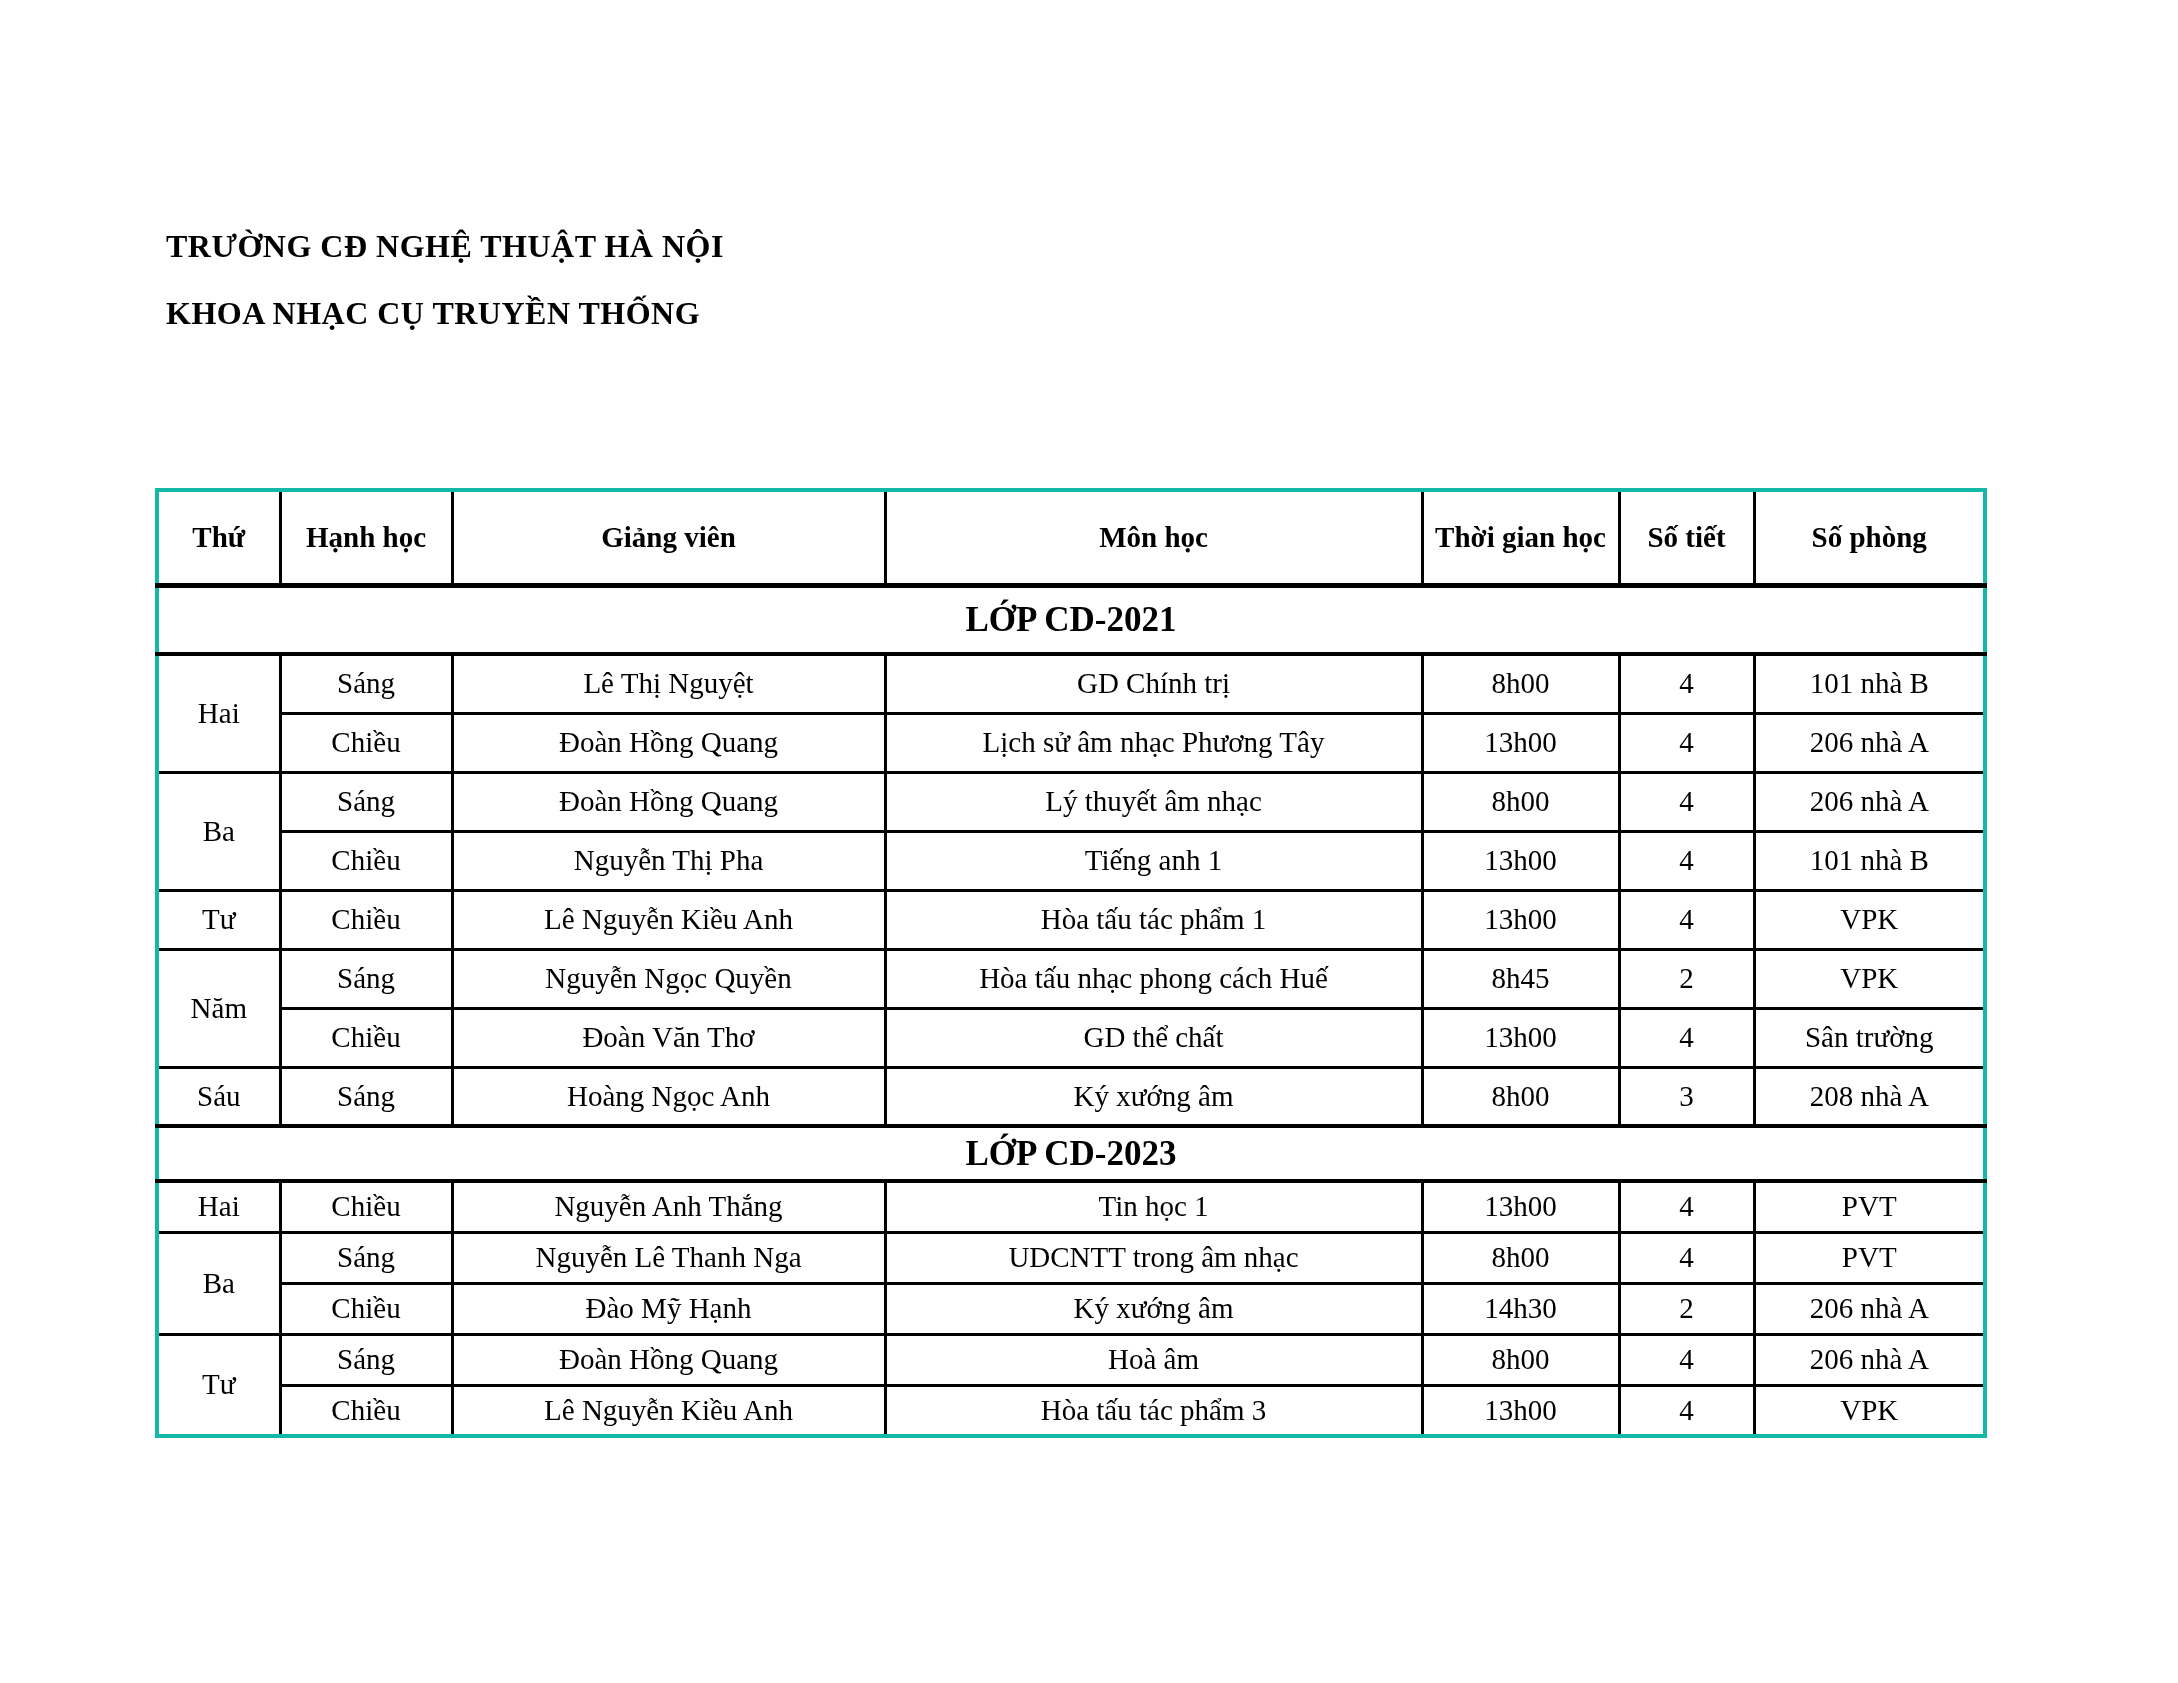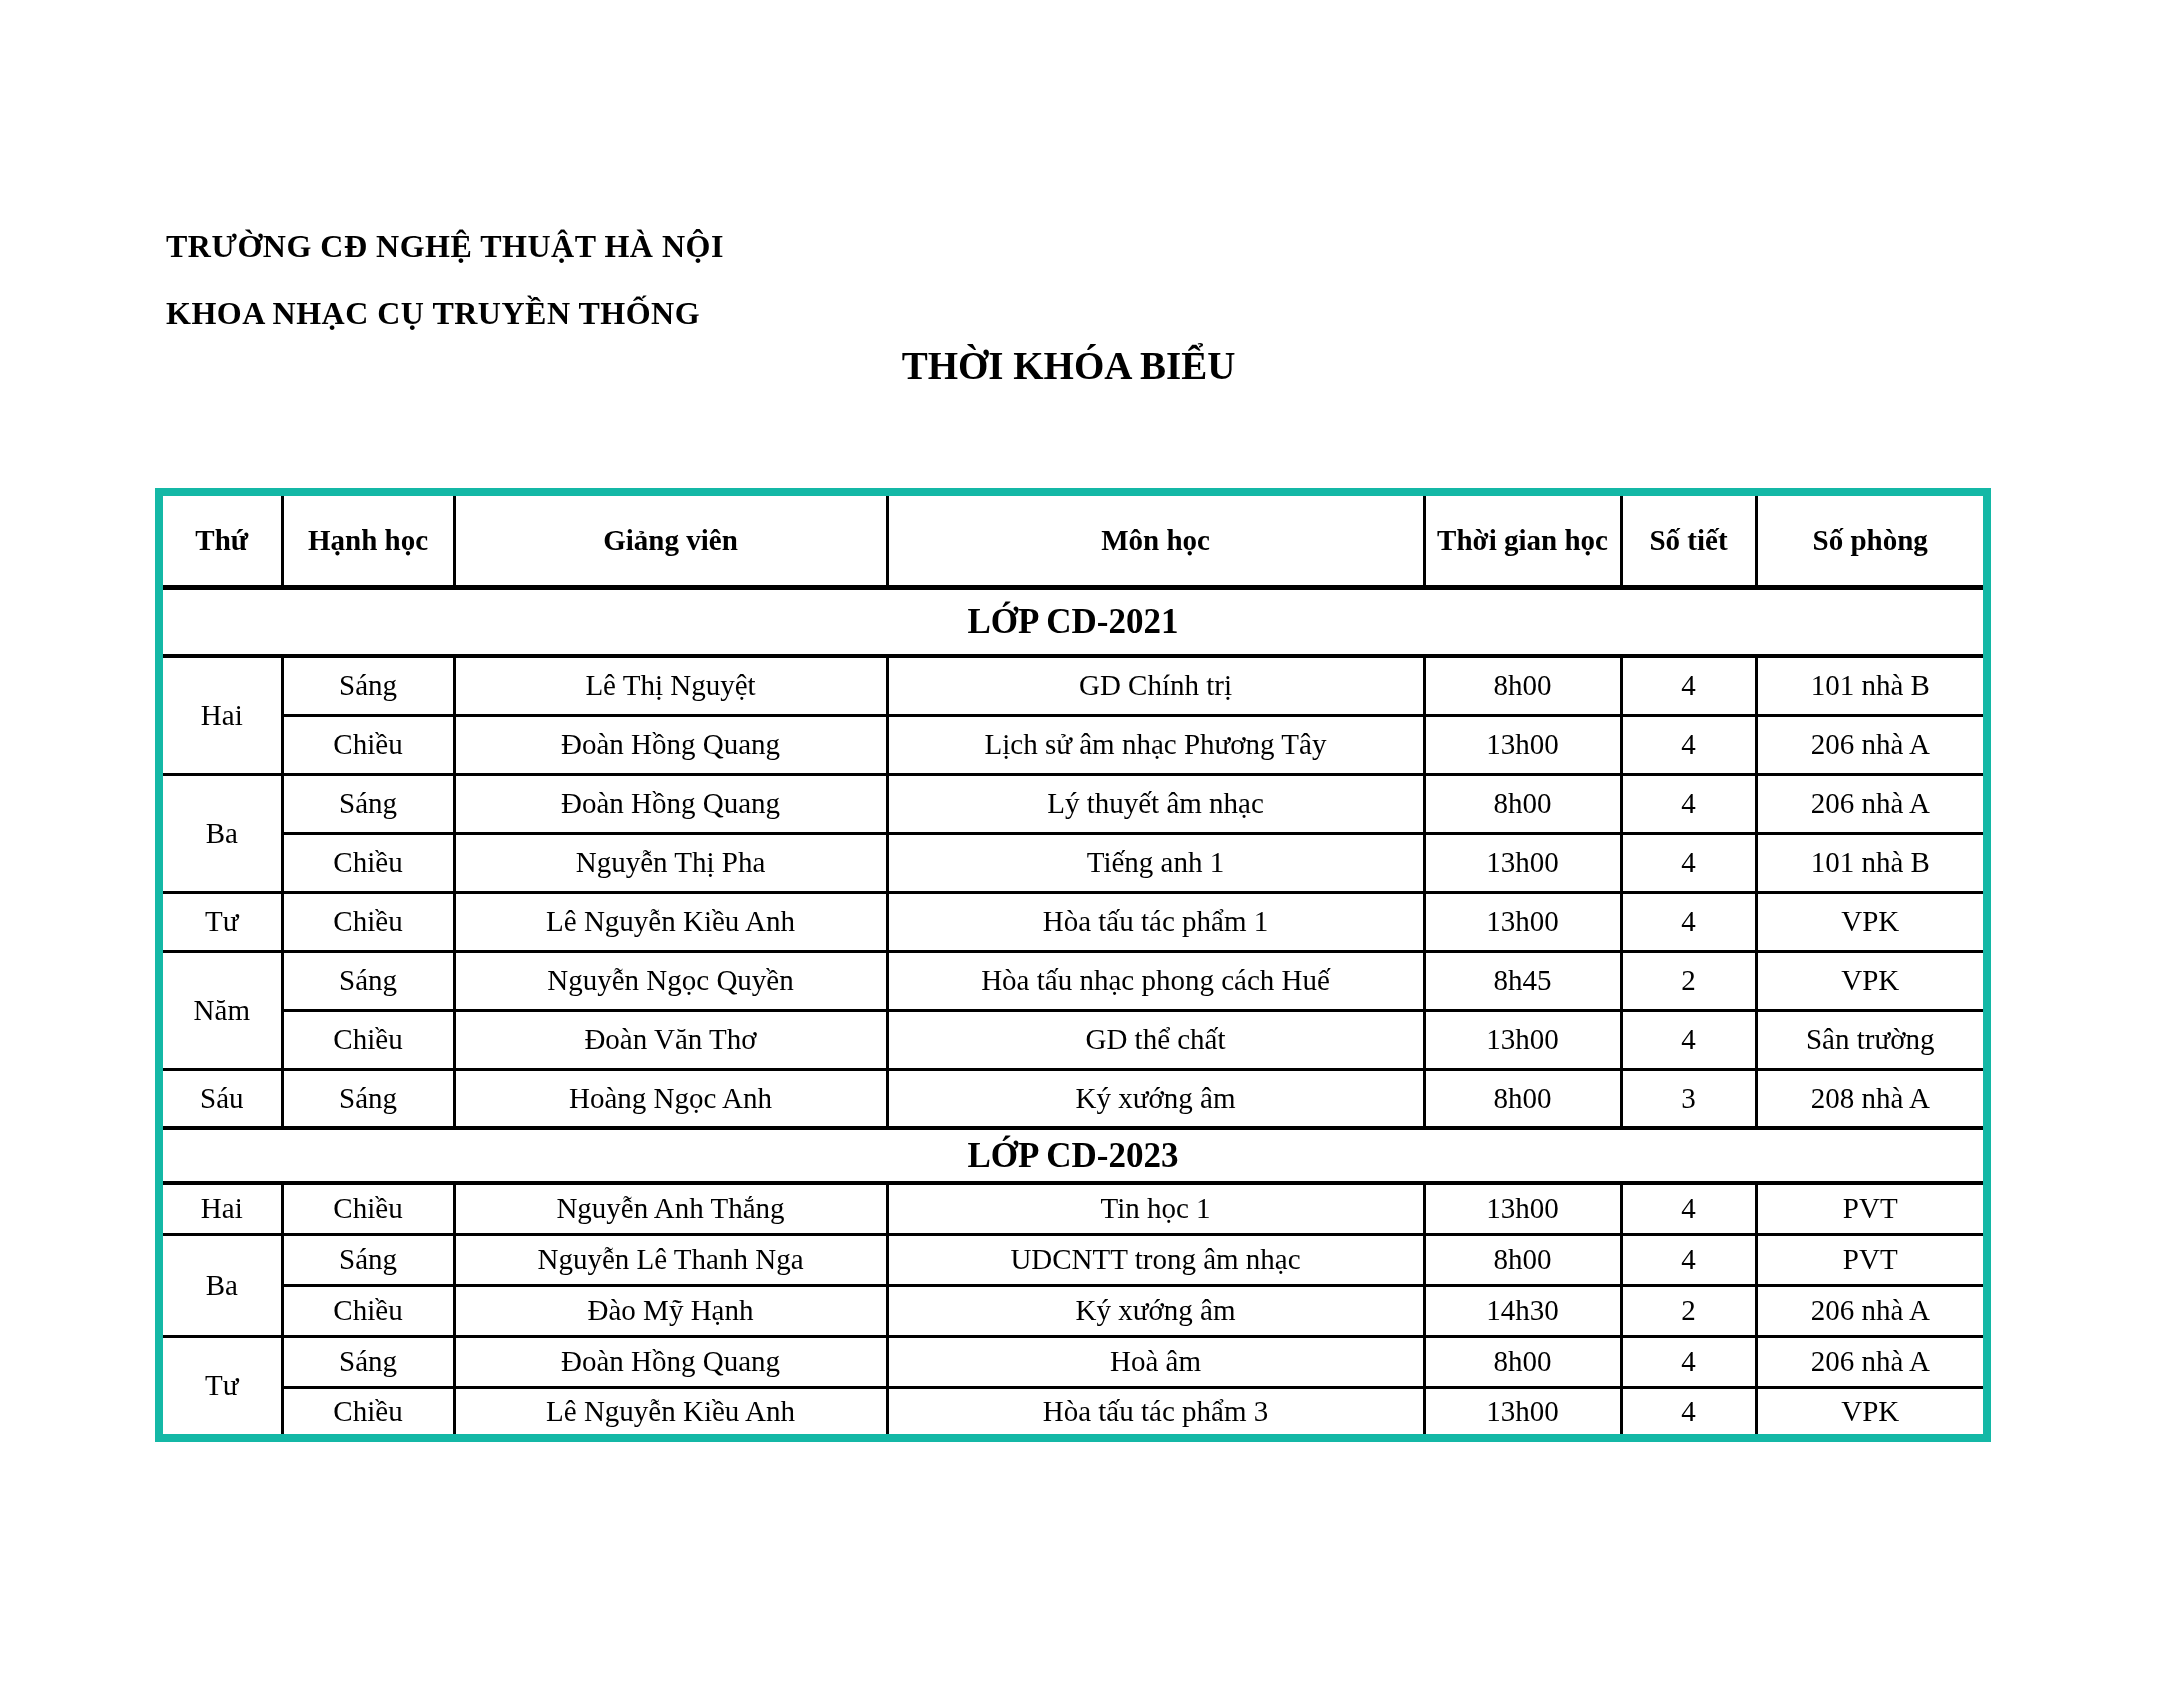--- a/index.html
+++ b/index.html
@@ -36,21 +36,21 @@
     line-height: 47px;
     white-space: nowrap;
   }
   table.timetable {
     position: absolute;
     left: 155px;
     top: 488px;
     width: 1827px;
     border-collapse: collapse;
     table-layout: fixed;
-    border: 8px solid #14b8a6;
+    border: 4px solid #14b8a6;
   }
   table.timetable th,
   table.timetable td {
     border: 3px solid #000000;
     text-align: center;
     vertical-align: middle;
     font-size: 29px;
     padding: 2px 6px;
     overflow: hidden;
   }
@@ -74,21 +74,20 @@
 </head>
 <body>
 
 <div class="page">
 
   <div class="org-line org-line-1">TRƯỜNG CĐ NGHỆ THUẬT HÀ NỘI</div>
 
   <div class="org-line org-line-2">KHOA NHẠC CỤ TRUYỀN THỐNG</div>
 
   <div class="title-block">
-    <div class="title-line">THỜI KHÓA BIỂU</div>
   </div>
 
   <table class="timetable">
     <colgroup>
         <col style="width: 123px;">
         <col style="width: 172px;">
         <col style="width: 433px;">
         <col style="width: 537px;">
         <col style="width: 197px;">
         <col style="width: 135px;">

